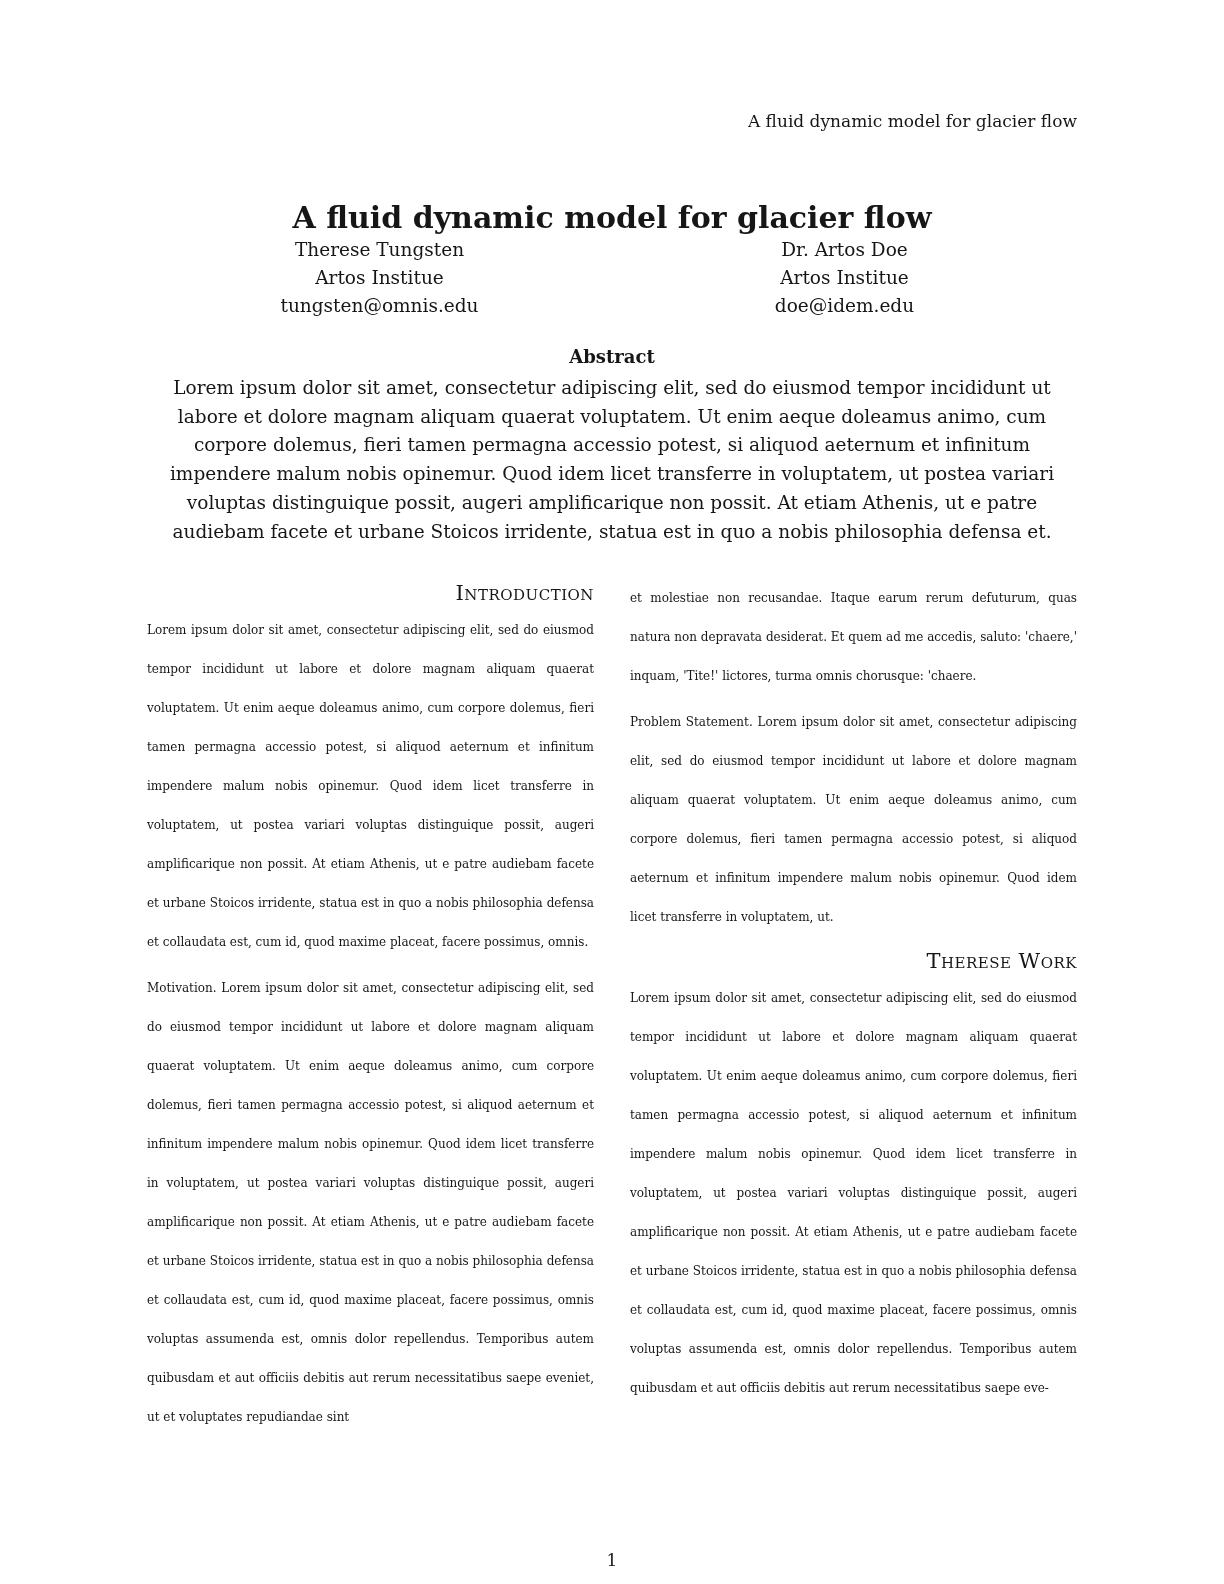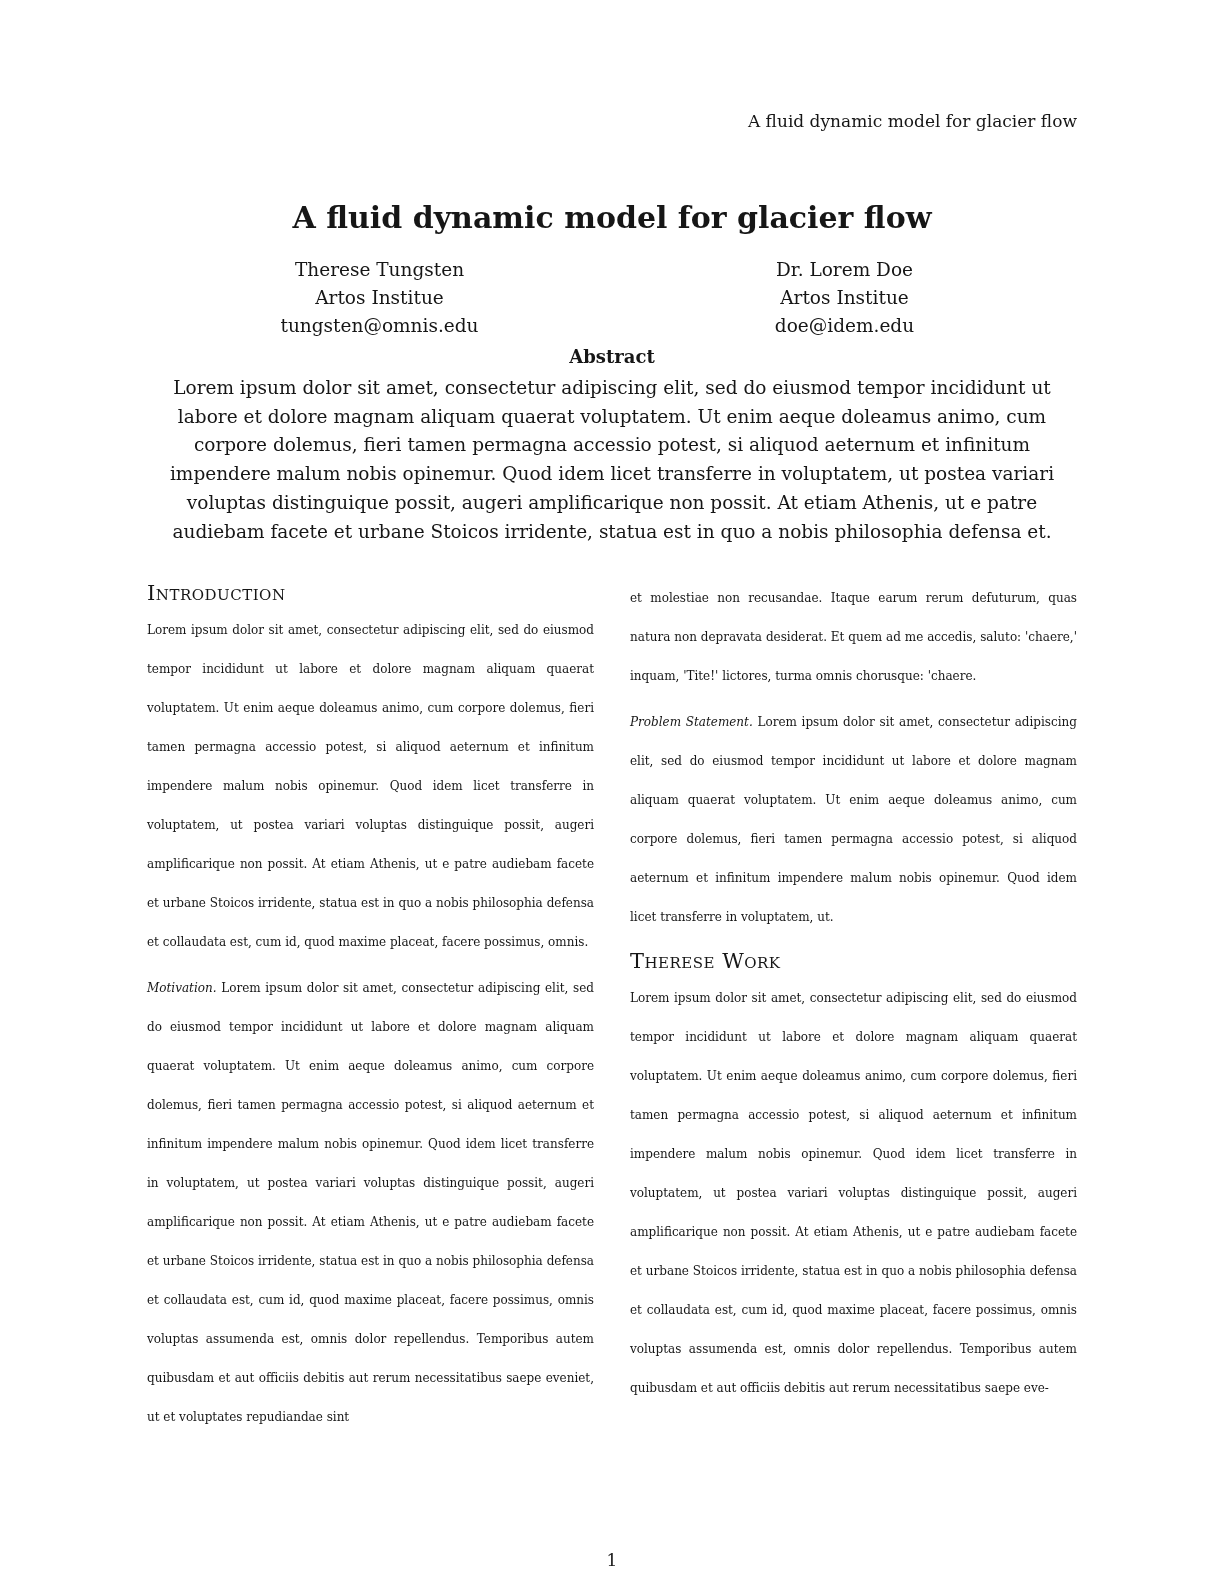--- a/index.html
+++ b/index.html
@@ -35,21 +35,21 @@
       top: 130px;
       left: 0;
       width: 100%;
       text-align: center;
       font-size: 30px;
       font-weight: bold;
       line-height: 40px;
     }
     .authors-row {
       position: absolute;
-      top: 208px;
+      top: 188px;
       left: 147px;
       width: 930px;
       display: flex;
     }
     .author-block {
       flex: 1 1 50%;
       text-align: center;
       font-size: 18.5px;
       line-height: 28px;
     }
@@ -78,41 +78,40 @@
       left: 147px;
       width: 930px;
       display: flex;
       gap: 36px;
     }
     .col {
       width: 447px;
       flex: 0 0 447px;
     }
     .section-heading {
-      text-align: left;
+      text-align: right;
       font-variant: small-caps;
       font-size: 21px;
       letter-spacing: 0.5px;
       line-height: 29px;
       margin: 0 0 3px 0;
     }
     .section-heading.spaced {
       margin-top: 10px;
     }
     .para {
       margin: 0;
       font-size: 12px;
       line-height: 39px;
       text-align: justify;
     }
     .para + .para {
       margin-top: 7px;
     }
     .runin {
-      font-style: italic;
     }
     .page-number {
       position: absolute;
       top: 1500px;
       left: 0;
       width: 100%;
       text-align: center;
       font-size: 17px;
       line-height: 24px;
     }
@@ -126,21 +125,21 @@
 
   <h1 class="paper-title">A fluid dynamic model for glacier flow</h1>
 
   <div class="authors-row">
     <div class="author-block">
       <div>Therese Tungsten</div>
       <div>Artos Institue</div>
       <div>tungsten@omnis.edu</div>
     </div>
     <div class="author-block">
-      <div>Dr. Lorem Doe</div>
+      <div>Dr. Artos Doe</div>
       <div>Artos Institue</div>
       <div>doe@idem.edu</div>
     </div>
   </div>
 
   <div class="abstract-heading">Abstract</div>
 
   <div class="abstract-text">Lorem ipsum dolor sit amet, consectetur adipiscing elit, sed do eiusmod tempor incididunt ut labore et dolore magnam aliquam quaerat voluptatem. Ut enim aeque doleamus animo, cum corpore dolemus, fieri tamen permagna accessio potest, si aliquod aeternum et infinitum impendere malum nobis opinemur. Quod idem licet transferre in voluptatem, ut postea variari voluptas distinguique possit, augeri amplificarique non possit. At etiam Athenis, ut e patre audiebam facete et urbane Stoicos irridente, statua est in quo a nobis philosophia defensa et.</div>
 
   <div class="columns">

